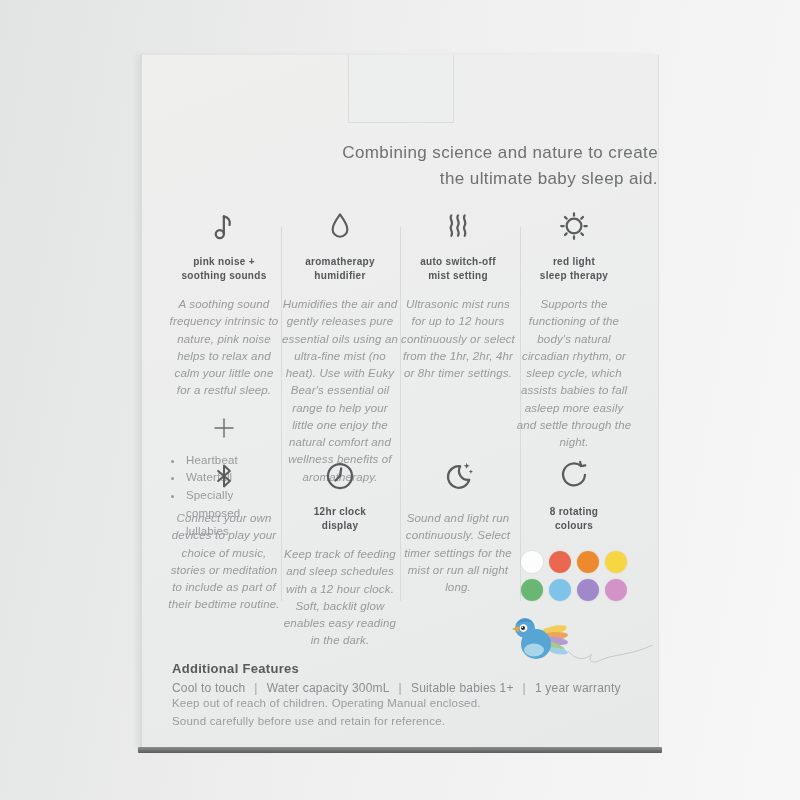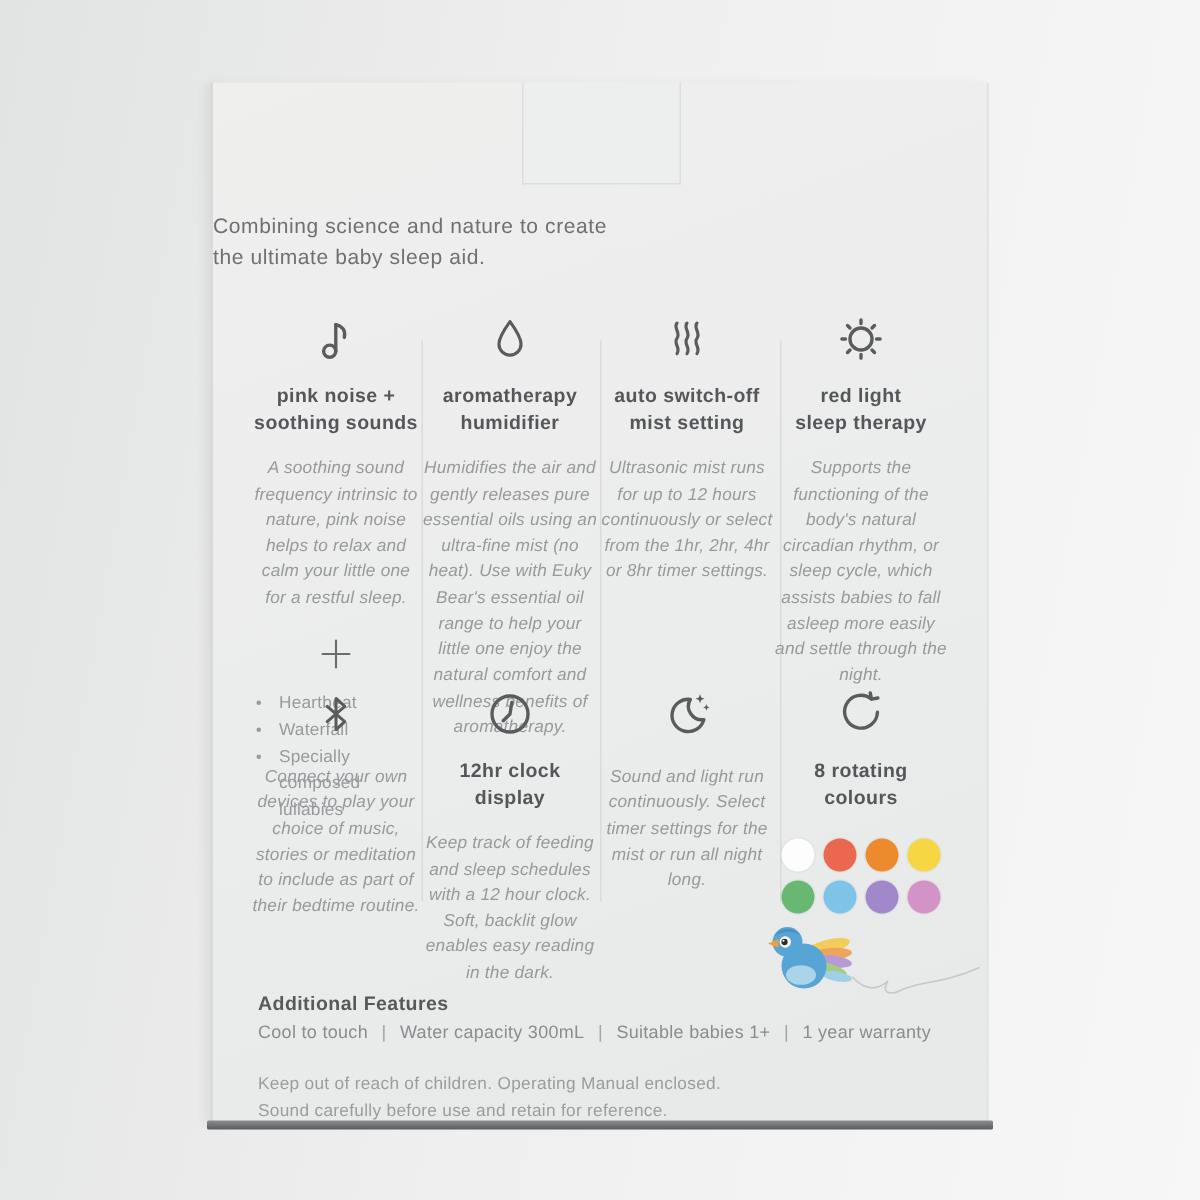--- a/index.html
+++ b/index.html
@@ -19,49 +19,49 @@
     position:absolute;left:-4px;right:-4px;bottom:-3px;height:6px;
     background:linear-gradient(#8d8e90,#5a5b5d);
     border-radius:1px;
   }
   .tab-slot{
     position:absolute;left:206px;top:0;width:104px;height:67px;
     border:1px solid #dcddde;border-top:none;background:#edeeee;
   }
   .headline{
     position:absolute;top:85px;left:0;width:100%;
-    text-align:left;white-space:pre-line;
-    font-size:14px;line-height:1.5;letter-spacing:0.4px;color:#6e7072;
+    text-align:right;white-space:pre-line;
+    font-size:17px;line-height:1.5;letter-spacing:0.4px;color:#6e7072;
   }
   .divider{position:absolute;top:172px;height:374px;width:1px;background:#d9dada;}
   .divider.d1{left:139px}.divider.d2{left:258px}.divider.d3{left:378px}
   .card{position:absolute;width:116px;text-align:center;}
   .card .icon{height:42px;display:flex;align-items:center;justify-content:center;}
   .card .icon svg{display:block;}
   .card h3{
-    margin:8px 0 0;font-size:13px;font-weight:bold;color:#545659;
+    margin:8px 0 0;font-size:10px;font-weight:bold;color:#545659;
     line-height:1.4;letter-spacing:0.3px;white-space:pre-line;
   }
   .card p{
     margin:13px 0 0;font-size:11.5px;color:#97999c;
     line-height:1.5;letter-spacing:0.15px;white-space:normal;font-style:italic;
   }
   .plus-wrap{margin:16px auto 4px;}
   ul.bullets{
     display:inline-block;text-align:left;margin:4px 0 0;padding:0 0 0 18px;
     font-size:11.5px;color:#97999c;line-height:1.55;letter-spacing:0.15px;
   }
   ul.bullets li{padding-left:2px;}
   .dots{display:grid;grid-template-columns:repeat(4,22px);gap:6px;justify-content:center;margin-top:18px;}
   .dot{width:22px;height:22px;border-radius:50%;box-shadow:0 0 0 1px rgba(0,0,0,0.03);}
   .additional{position:absolute;left:30px;top:606px;width:460px;text-align:left;}
   .additional h4{margin:0;font-size:13px;font-weight:bold;color:#58595b;letter-spacing:0.3px;}
   .feat-line{margin-top:5px;font-size:12px;color:#8a8c8f;letter-spacing:0.2px;}
   .feat-line .sep{padding:0 9px;color:#a2a4a6;}
-  .warning{margin-top:20px;font-size:11.5px;color:#9a9c9f;line-height:1.55;letter-spacing:0.2px;}
+  .warning{margin-top:0;font-size:11.5px;color:#9a9c9f;line-height:1.55;letter-spacing:0.2px;}
   .bird{position:absolute;left:366px;top:556px;width:148px;height:58px;}
 </style>
 </head>
 <body>
 
 <div class="box">
 
   <div class="tab-slot"></div>
 
   <div class="headline">Combining science and nature to create

